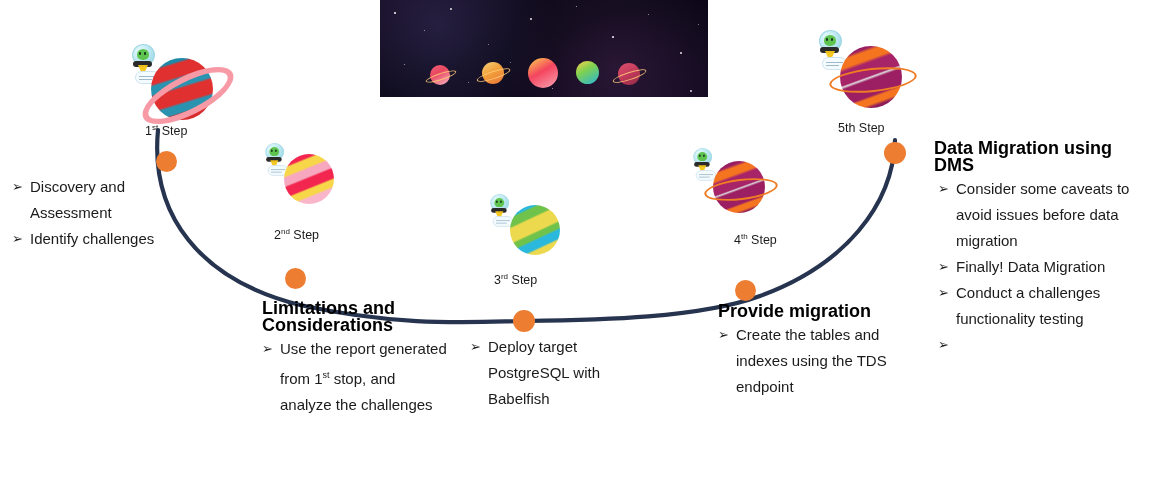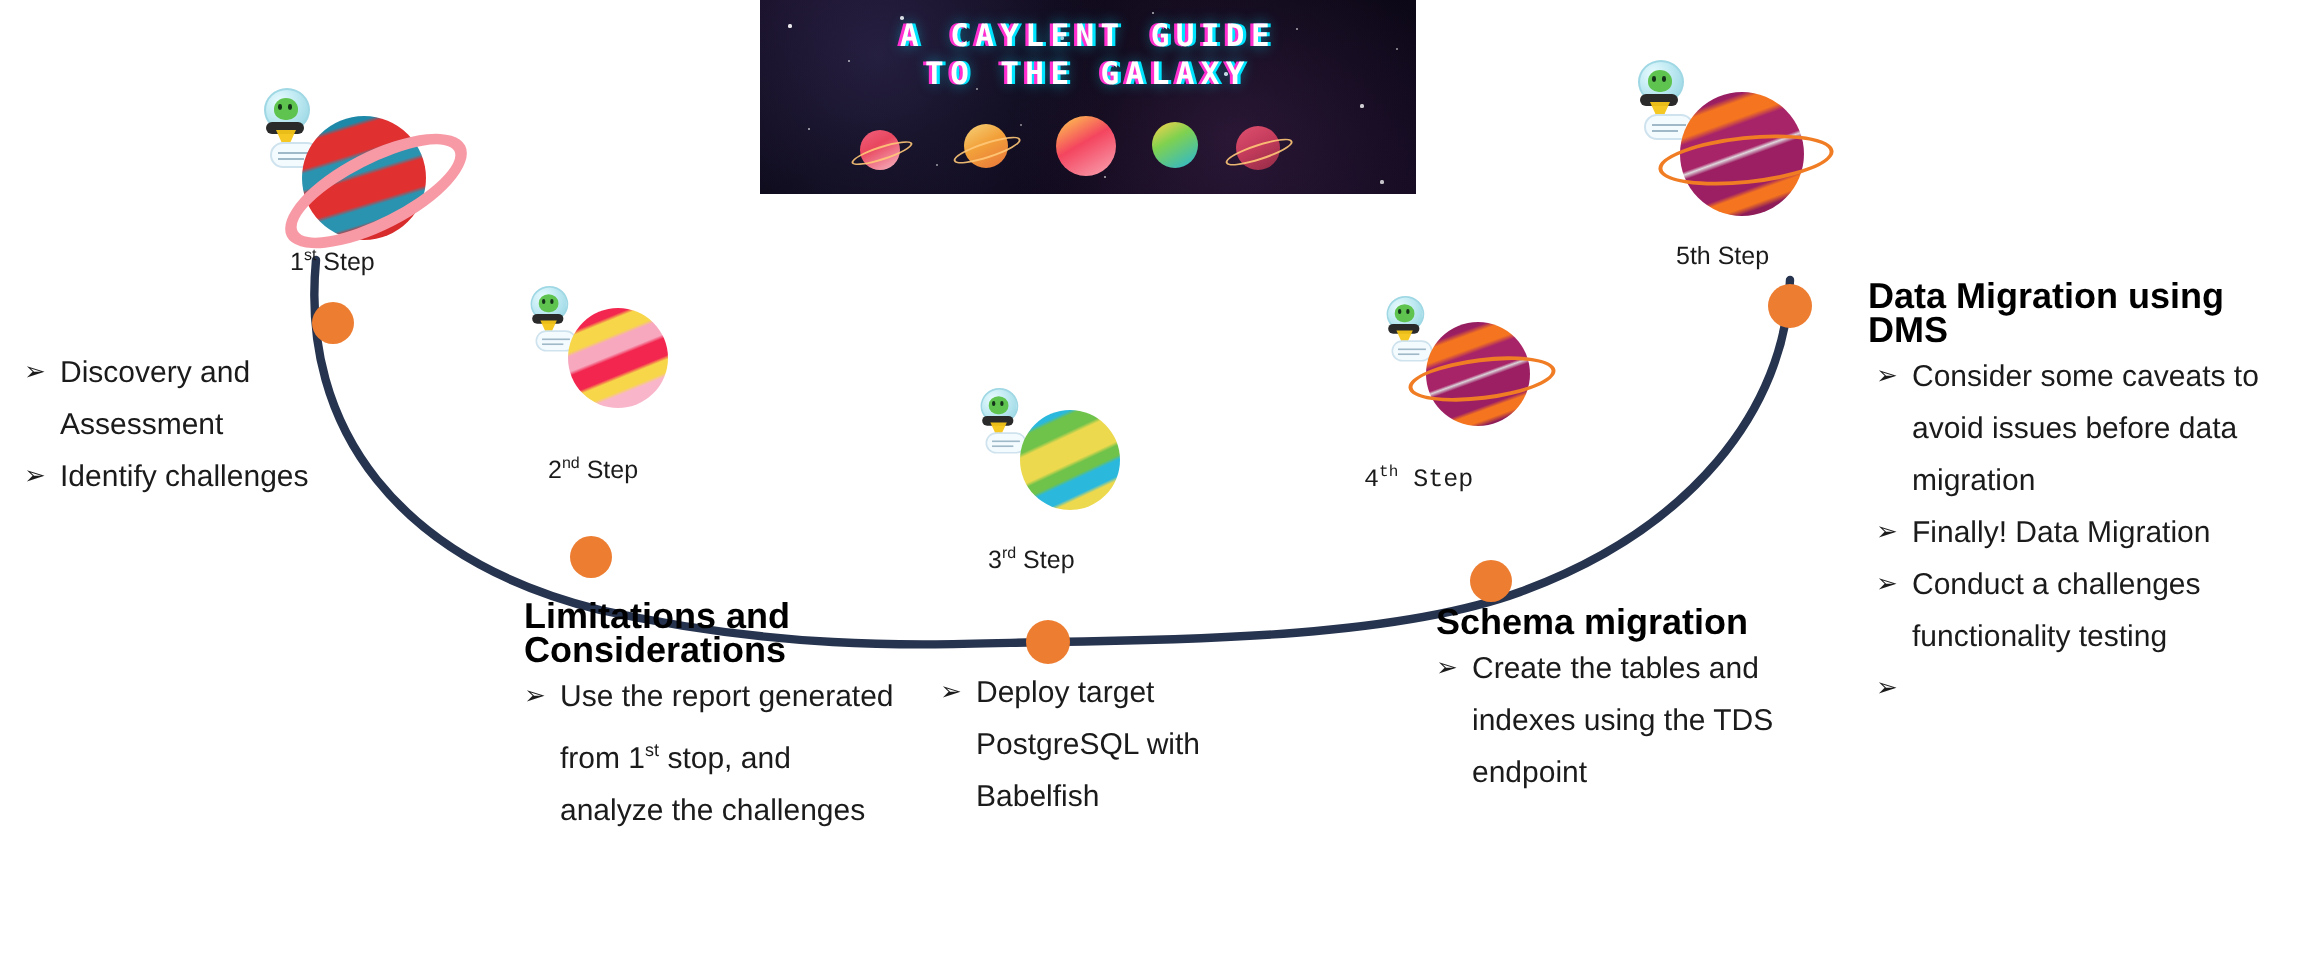--- a/index.html
+++ b/index.html
@@ -129,22 +129,20 @@
       <span class="st" style="left:300px;top:52px;width:1.6px;height:1.6px;opacity:.8"></span>
       <span class="st" style="left:318px;top:24px;width:1.1px;height:1.1px;opacity:.6"></span>
       <span class="st" style="left:24px;top:64px;width:1.3px;height:1.3px;opacity:.7"></span>
       <span class="st" style="left:88px;top:82px;width:1.2px;height:1.2px;opacity:.6"></span>
       <span class="st" style="left:172px;top:88px;width:1.4px;height:1.4px;opacity:.7"></span>
       <span class="st" style="left:256px;top:78px;width:1.2px;height:1.2px;opacity:.6"></span>
       <span class="st" style="left:310px;top:90px;width:1.5px;height:1.5px;opacity:.75"></span>
       <span class="st" style="left:130px;top:62px;width:1.1px;height:1.1px;opacity:.55"></span>
     </div>
 
-    <div class="banner-title">A CAYLENT  GUIDE
-TO THE GALAXY</div>
 
     <div class="banner-planets">
       <div class="bp" style="left:50px;top:7px;width:20px;height:20px;background:linear-gradient(150deg,#f2607c 0%,#e8475f 40%,#f8b9c6 100%);">
         <span class="ring"></span>
       </div>
       <div class="bp" style="left:102px;top:4px;width:22px;height:22px;background:linear-gradient(150deg,#f6d27a 0%,#f2a13a 45%,#e8743a 100%);">
         <span class="ring"></span>
       </div>
       <div class="bp" style="left:148px;top:0px;width:30px;height:30px;background:linear-gradient(150deg,#ffd34e 0%,#f4455f 45%,#f9a6b4 100%);"></div>
       <div class="bp" style="left:196px;top:3px;width:23px;height:23px;background:linear-gradient(150deg,#ffd34e 0%,#7fd14f 40%,#29b6d8 100%);"></div>
@@ -233,21 +231,21 @@
       <span class="bubble">
           <i></i>
           <i class="b2"></i>
         </span>
     </div>
     <div class="planet" style="left:23px;top:13px;width:52px;height:52px;">
       <span class="body" style="background:linear-gradient(160deg,#7d1a52 0%,#9c1f63 16%,#f4741f 20%,#f4741f 30%,#a82468 34%,#a82468 50%,#d9d3d8 52%,#9c1f63 55%,#9c1f63 74%,#f4741f 77%,#f4741f 84%,#8d1c59 88%,#8d1c59 100%);"></span>
       <span class="ring" style="left:-9px;top:18px;width:70px;height:17px;border-width:2.6px;border-color:#f07c24;transform:rotate(-7deg);"></span>
     </div>
   </div>
-  <div class="step-label" style="left:682px;top:232px;font-family:Liberation Mono, monospace;">
+  <div class="step-label" style="left:734px;top:232px;">
     <span>4</span><sup>th</sup> Step
   </div>
 
   <div class="planet-group" style="left:815px;top:30px;">
     <div class="astro" style="left:0;top:0;">
       <span class="helmet"></span>
       <span class="face">
           <i class="eye l"></i>
           <i class="eye r"></i>
         </span>
@@ -286,21 +284,21 @@
     </ul>
   </div>
 
   <div class="block" style="left:470px;top:334px;width:175px;">
     <ul>
       <li><span class="arw">➢</span><span>Deploy target PostgreSQL with Babelfish</span></li>
     </ul>
   </div>
 
   <div class="block" style="left:718px;top:303px;width:180px;">
-    <div class="head">Schema migration</div>
+    <div class="head">Provide migration</div>
     <ul>
       <li><span class="arw">➢</span><span>Create the tables and indexes using the TDS endpoint</span></li>
     </ul>
   </div>
 
   <div class="block indent" style="left:934px;top:140px;width:212px;">
     <div class="head">Data Migration using
 DMS</div>
     <ul>
       <li><span class="arw">➢</span><span>Consider some caveats to avoid issues before data migration</span></li>

